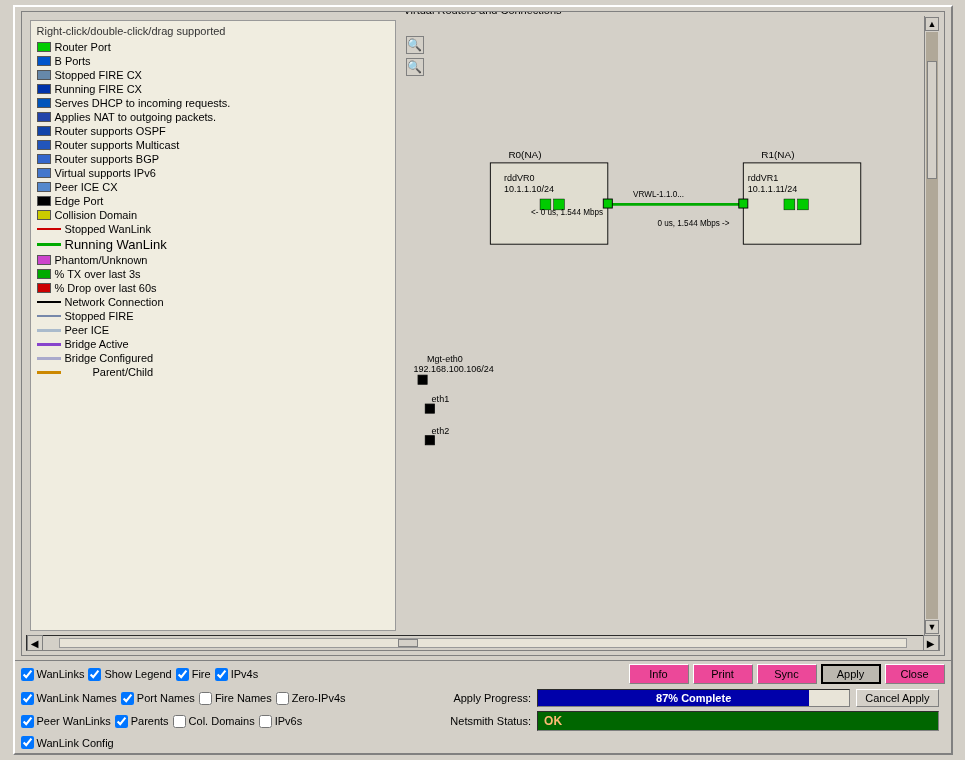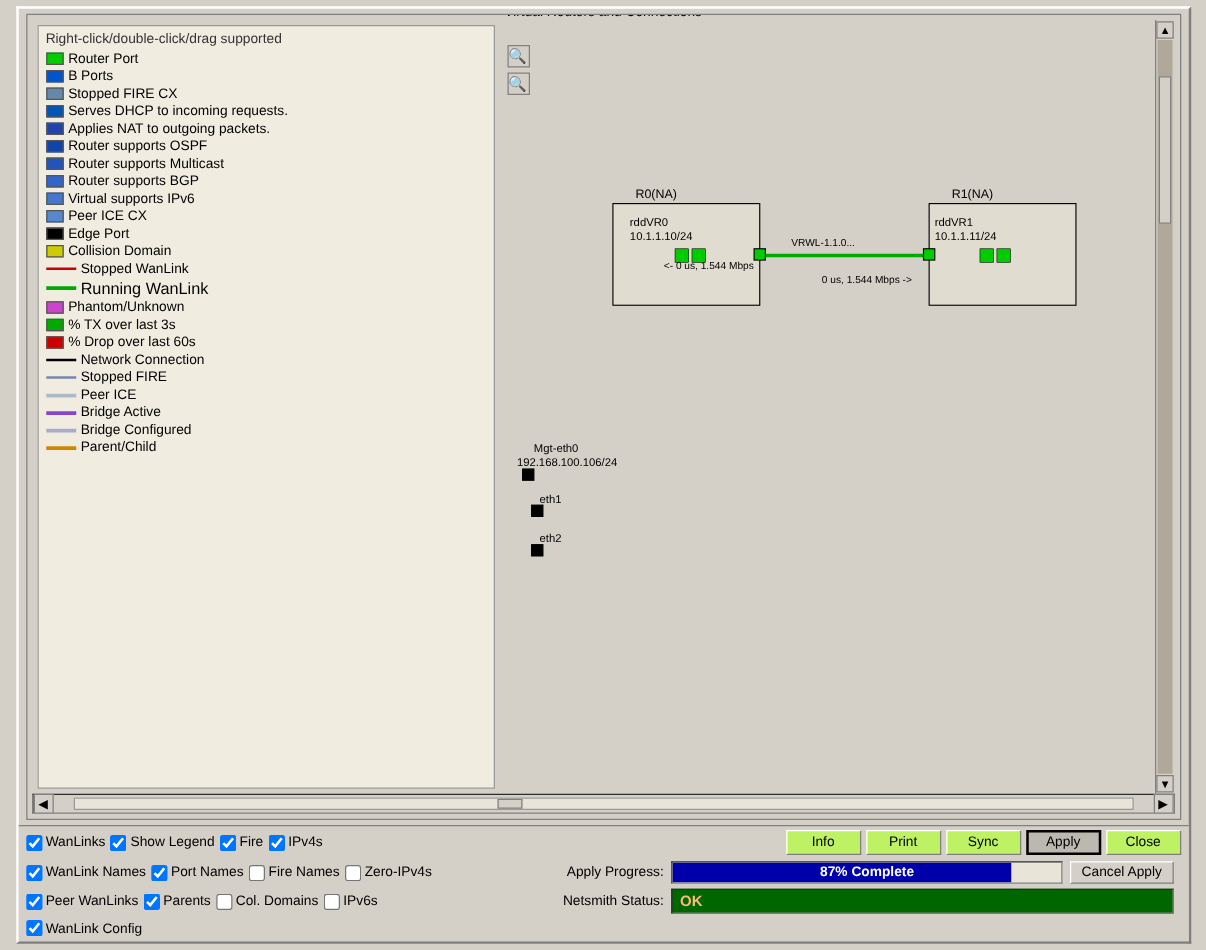--- a/index.html
+++ b/index.html
@@ -174,21 +174,21 @@
       align-items: center;
       gap: 3px;
       font-size: 11px;
     }
     .checkbox-item input[type=checkbox] {
       width: 13px;
       height: 13px;
     }
     .win-btn {
       padding: 2px 10px;
-      background: #bef264;
+      background: #ec4899;
       border: 1px solid #808080;
       border-top: 1px solid #ffffff;
       border-left: 1px solid #ffffff;
       font-size: 11px;
       cursor: pointer;
       min-width: 60px;
       text-align: center;
     }
     .win-btn.active-btn {
       border: 2px solid #000;
@@ -335,20 +335,24 @@
             </div>
             <div class="legend-item">
               <div class="legend-color" style="background: rgb(0, 85, 204); border: 1px solid rgb(85, 85, 85);"></div>
               <span style="font-size: 11px;">B Ports</span>
             </div>
             <div class="legend-item">
               <div class="legend-color" style="background: rgb(102, 136, 170); border: 1px solid rgb(85, 85, 85);"></div>
               <span style="font-size: 11px;">Stopped FIRE CX</span>
             </div>
             <div class="legend-item">
+              <div class="legend-color" style="background: rgb(0, 51, 170); border: 1px solid rgb(85, 85, 85);"></div>
+              <span style="font-size: 11px;">Running FIRE CX</span>
+            </div>
+            <div class="legend-item">
               <div class="legend-color" style="background: rgb(0, 85, 187); border: 1px solid rgb(85, 85, 85);"></div>
               <span style="font-size: 11px;">Serves DHCP to incoming requests.</span>
             </div>
             <div class="legend-item">
               <div class="legend-color" style="background: rgb(34, 68, 170); border: 1px solid rgb(85, 85, 85);"></div>
               <span style="font-size: 11px;">Applies NAT to outgoing packets.</span>
             </div>
             <div class="legend-item">
               <div class="legend-color" style="background: rgb(17, 68, 170); border: 1px solid rgb(85, 85, 85);"></div>
               <span style="font-size: 11px;">Router supports OSPF</span>
@@ -412,21 +416,21 @@
             <div class="legend-item">
               <div class="legend-line" style="background: rgb(136, 68, 204); height: 3px;"></div>
               <span style="font-size: 11px;">Bridge Active</span>
             </div>
             <div class="legend-item">
               <div class="legend-line" style="background: rgb(170, 170, 204); height: 3px;"></div>
               <span style="font-size: 11px;">Bridge Configured</span>
             </div>
             <div class="legend-item">
               <div class="legend-line" style="background: rgb(204, 136, 0); height: 3px;"></div>
-              <span style="font-size: 11px;">Parent/Child</span>
+              <span style="font-size: 11px; margin-left: 28px;">Parent/Child</span>
             </div>
           </div>
       </div>
 
       <div class="inner-canvas">
 
         <div class="zoom-btn" style="top: 20px;">
           <span>🔍</span>
         </div>
         <div class="zoom-btn" style="top: 42px;">

